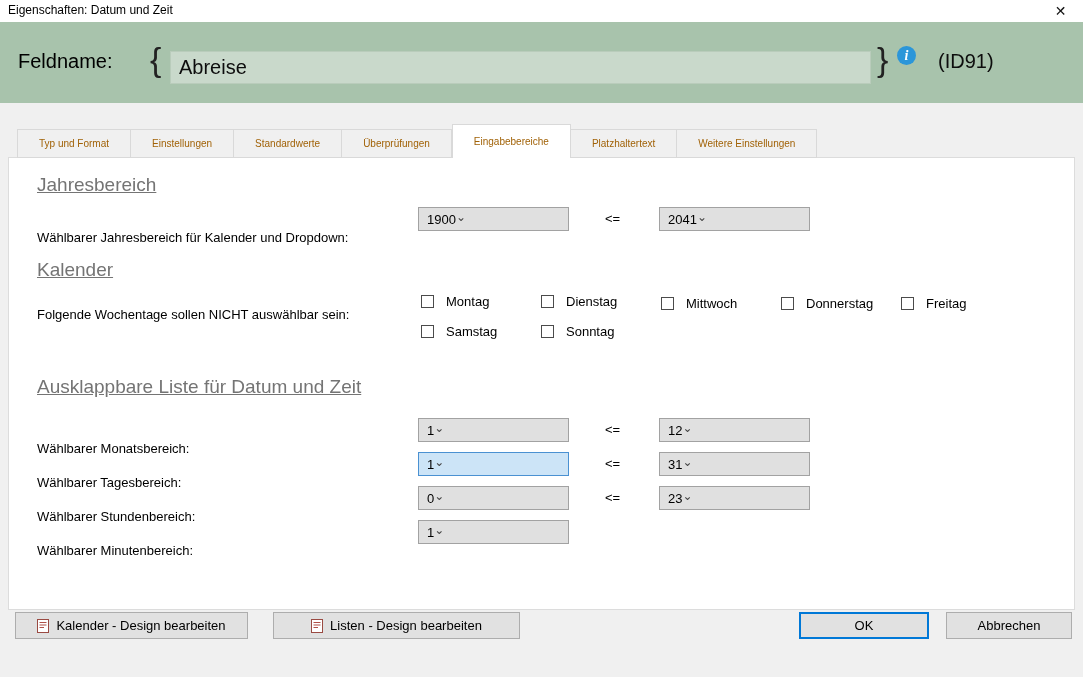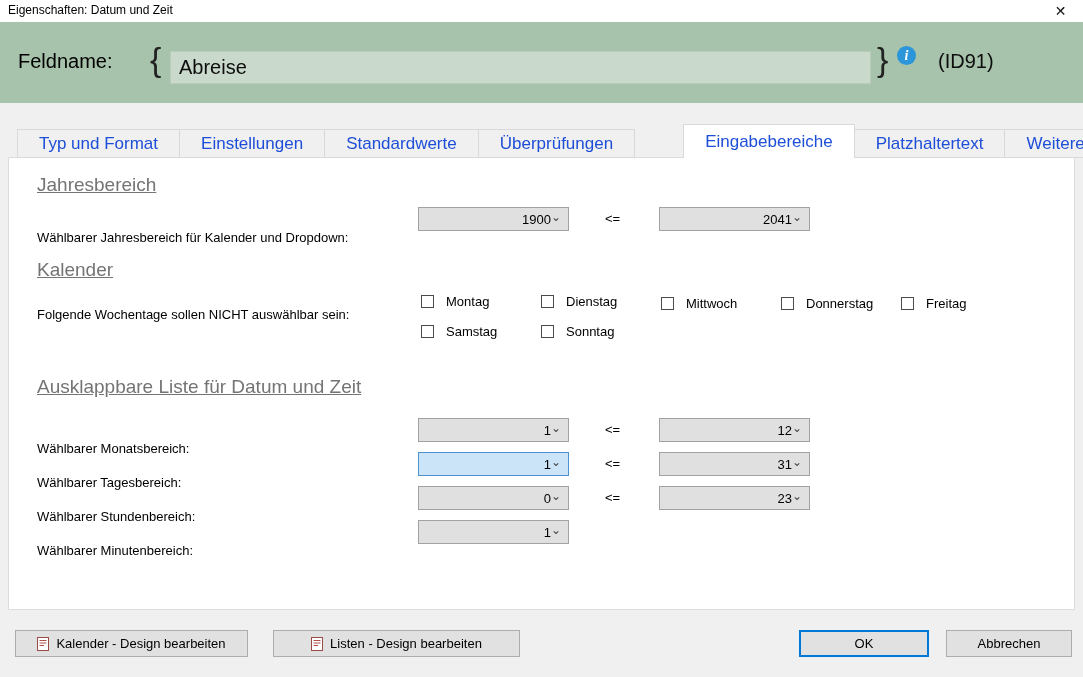--- a/index.html
+++ b/index.html
@@ -67,65 +67,65 @@
   .tabstrip {
     position:absolute; left:17px; top:124px; height:34px;
     display:flex; align-items:flex-end; z-index:2;
   }
   .tab {
     height:29px; box-sizing:border-box;
     padding:10px 21px;
     display:flex; align-items:center;
     background:#f0f0f0;
     border:1px solid #d9d9d9; border-left:none;
-    font-size:17px; color:#1d4ed8;
+    font-size:10px; color:#a16207;
     cursor:pointer; white-space:nowrap;
   }
   .tab:first-child { border-left:1px solid #d9d9d9; }
   .tab.active {
     height:34px; background:#ffffff;
     border:1px solid #d9d9d9; border-bottom:none;
-    position:relative; z-index:3;margin-left:48px;
+    position:relative; z-index:3;
   }
   
   .panel {
     position:absolute; left:8px; top:157px; width:1067px; height:453px;
     background:#ffffff; border:1px solid #dcdcdc;
     box-sizing:border-box; z-index:1;
   }
   .section-heading {
     position:absolute; left:28px;
     font-size:19px; color:#747474;text-decoration:underline;
   }
   .form-label {
     position:absolute; left:28px;
     font-size:13px; color:#000; line-height:24px;margin-top:19px;
   }
   .dd {
     position:absolute; width:151px; height:24px; box-sizing:border-box;
     background:#e0e0e0; border:1px solid #a2a2a2;
-    display:flex; align-items:center; justify-content:flex-end;
+    display:flex; align-items:center; justify-content:flex-start;
     padding:0 7px 0 8px; font-size:13px; color:#000; cursor:pointer;
   }
   .dd .chev { font-size:12px; color:#454545; line-height:10px; margin-top:-4px; }
   .dd.focused { background:#cce4f7; border:1px solid #4a91d2; }
   .op {
     position:absolute; font-size:13px; color:#000; line-height:24px;
   }
   .cb-item {
     position:absolute; display:flex; align-items:center; gap:12px;
     font-size:13px; color:#000; cursor:pointer;
   }
   .cb-box {
     width:13px; height:13px; box-sizing:border-box;
     background:#fff; border:1px solid #4b4b4b;
   }
   
   .btn {
-    position:absolute; top:630px; height:27px; box-sizing:border-box;
+    position:absolute; top:612px; height:27px; box-sizing:border-box;
     background:#e1e1e1; border:1px solid #adadad;
     display:flex; align-items:center; justify-content:center; gap:7px;
     font-family:"Liberation Sans", sans-serif;
     font-size:13px; color:#000; cursor:pointer;
   }
   .btn.default { border:2px solid #0078d7; }
   .doc-icon { display:inline-block; width:12px; height:14px; }
 </style>
 </head>
 <body>

